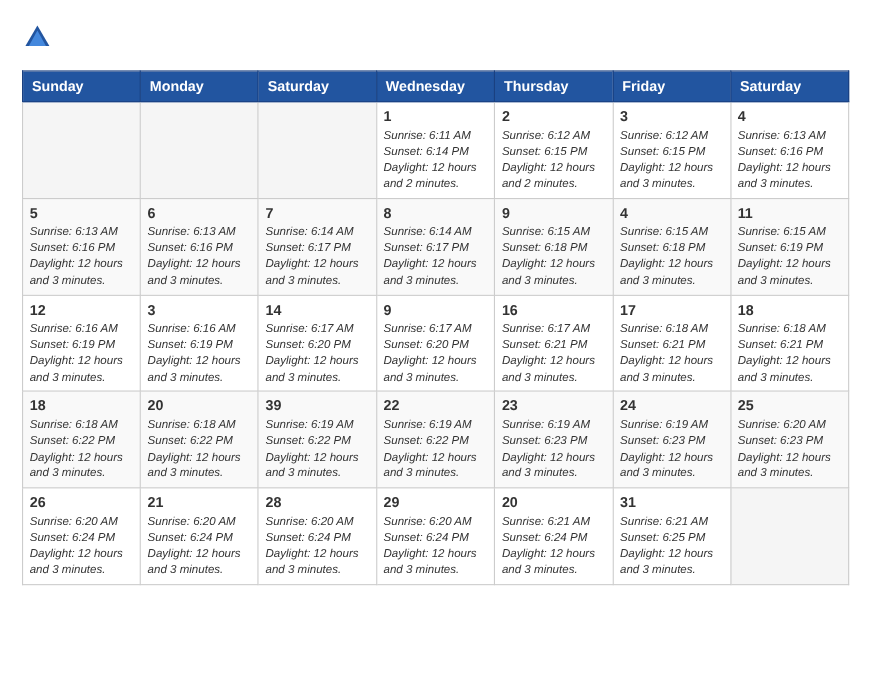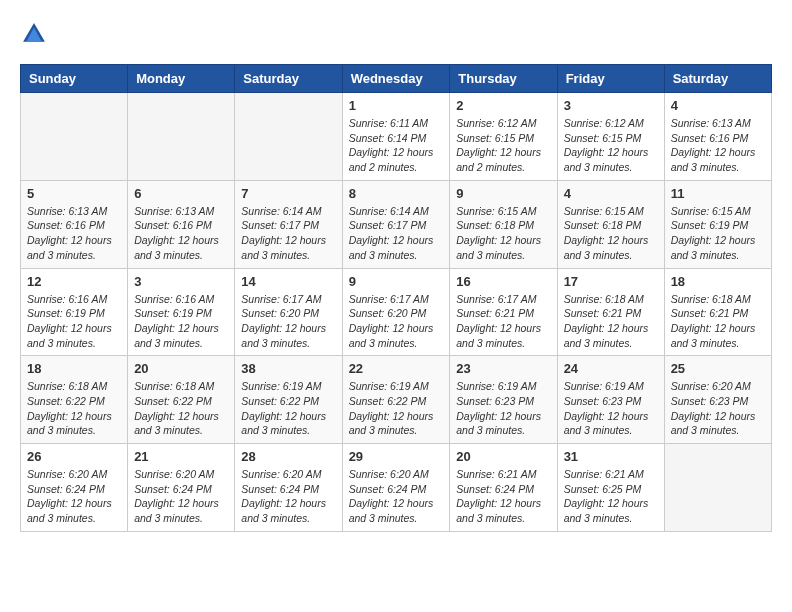--- a/index.html
+++ b/index.html
@@ -267,21 +267,21 @@
 and 3 minutes.</div>
         </td>
         <td>
           <span class="day-num">20</span>
           <div class="day-info" style="white-space: pre-line;">Sunrise: 6:18 AM
 Sunset: 6:22 PM
 Daylight: 12 hours
 and 3 minutes.</div>
         </td>
         <td>
-          <span class="day-num">38</span>
+          <span class="day-num">39</span>
           <div class="day-info" style="white-space: pre-line;">Sunrise: 6:19 AM
 Sunset: 6:22 PM
 Daylight: 12 hours
 and 3 minutes.</div>
         </td>
         <td>
           <span class="day-num">22</span>
           <div class="day-info" style="white-space: pre-line;">Sunrise: 6:19 AM
 Sunset: 6:22 PM
 Daylight: 12 hours

